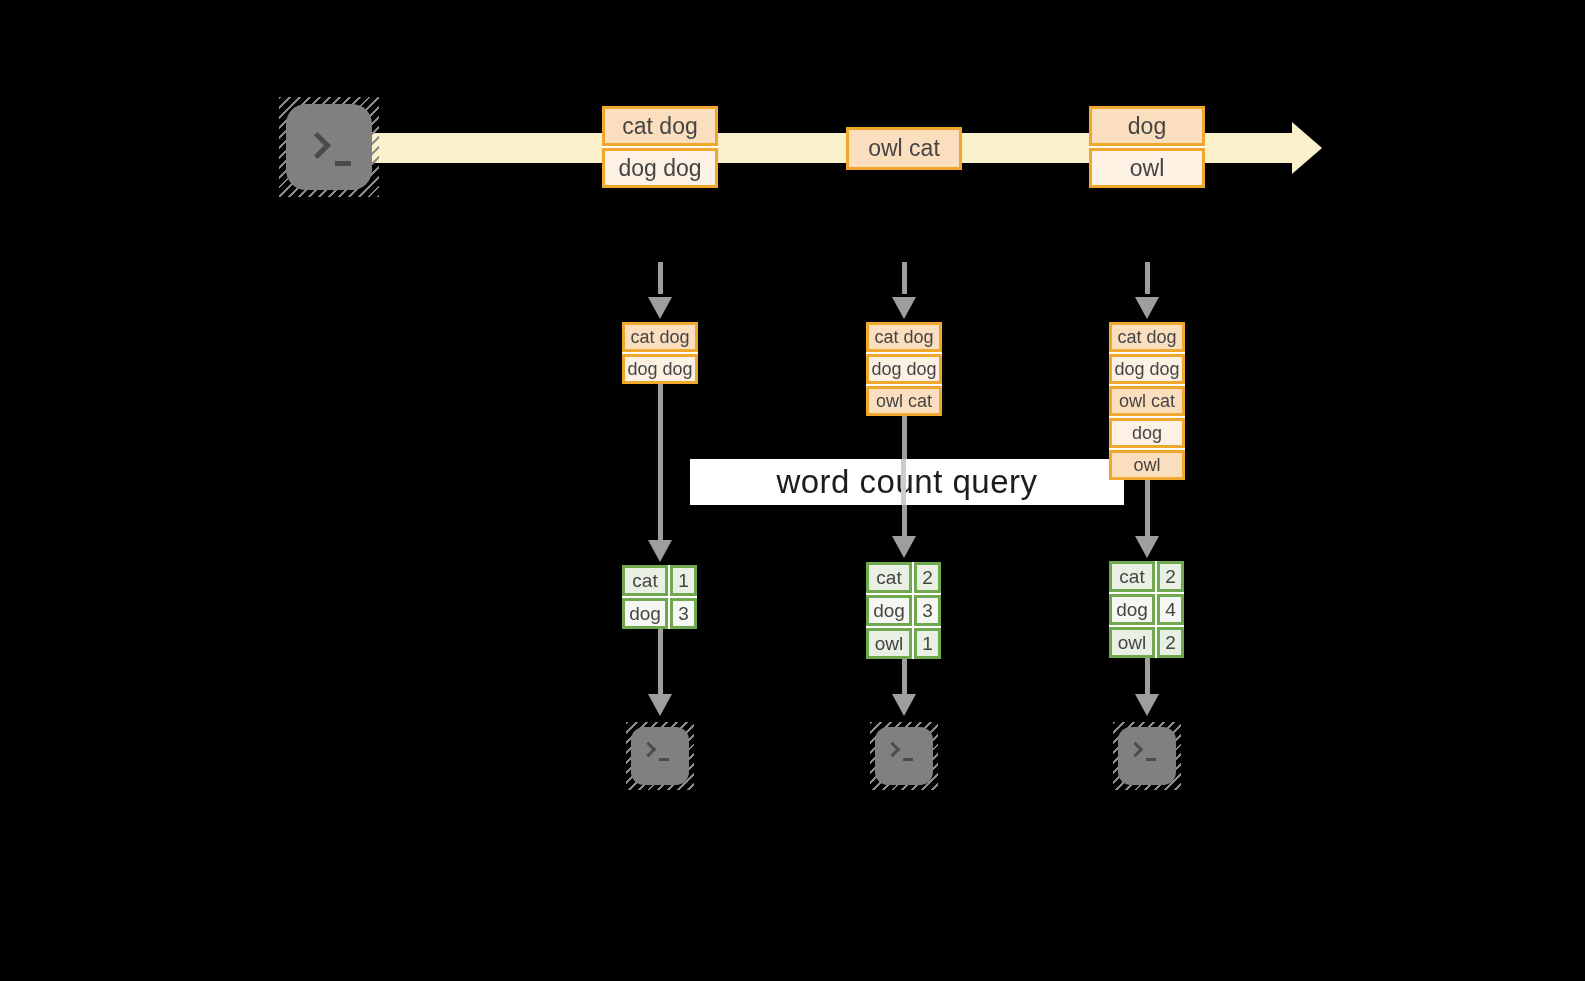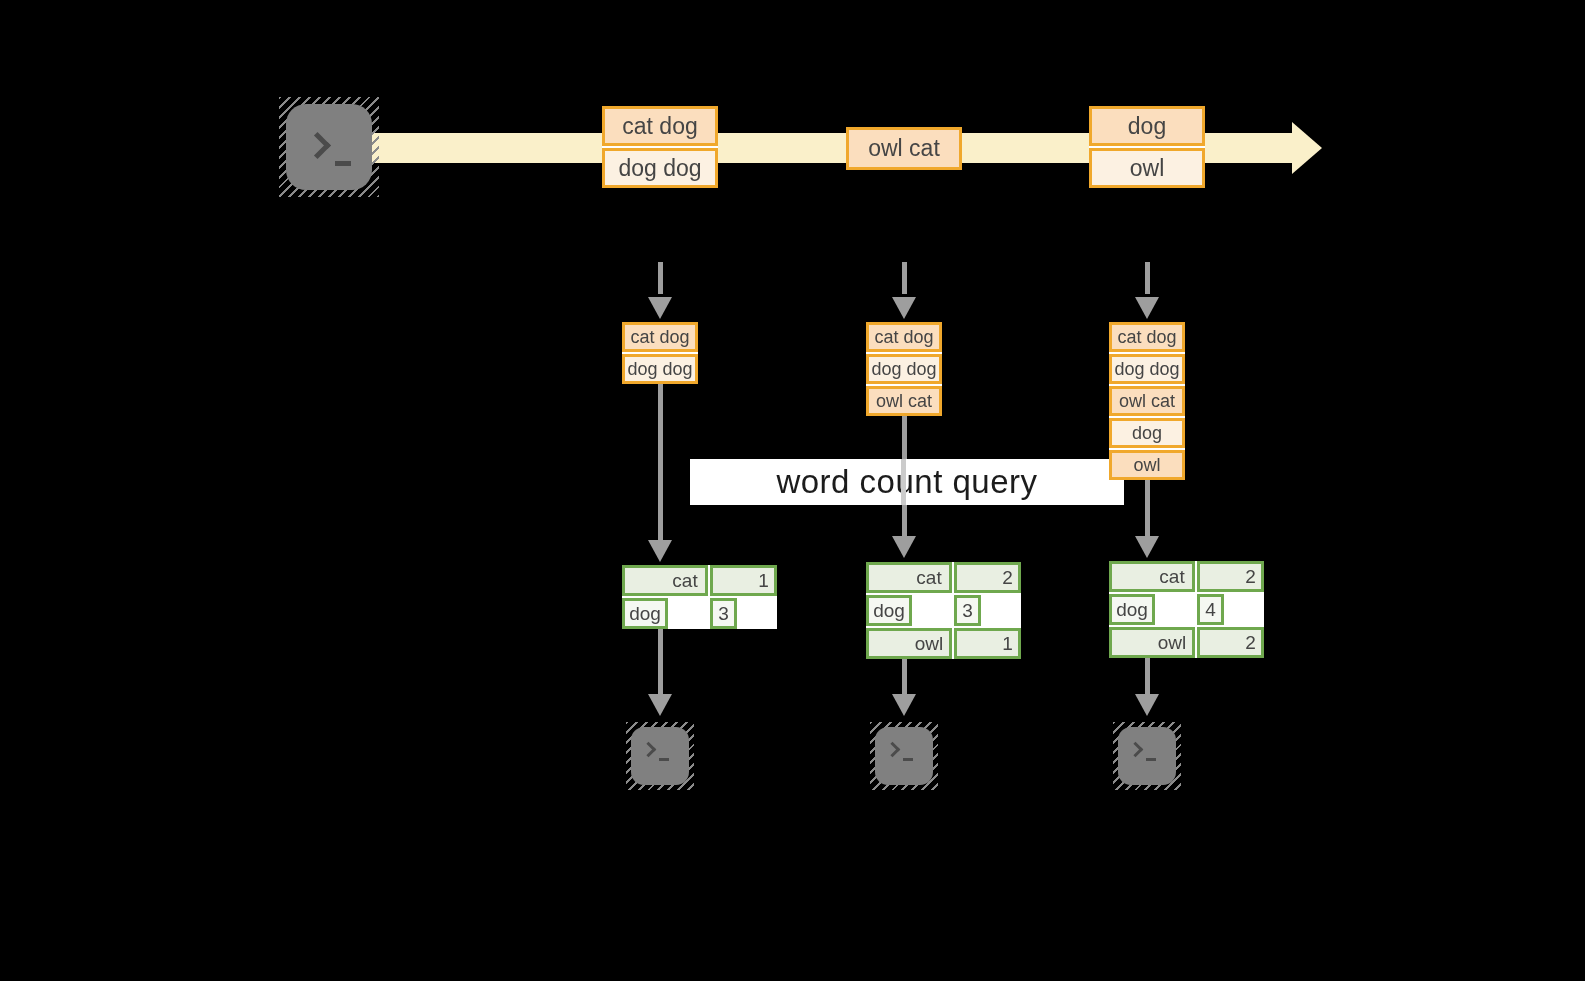--- a/index.html
+++ b/index.html
@@ -55,21 +55,21 @@
     grid-template-columns:auto auto;gap:2px;
     background:var(--gap-white);z-index:3;
   }
   .gtable .cell{
     border:3px solid var(--table-border);
     height:25px;display:flex;align-items:center;justify-content:center;
     font-size:19px;color:var(--text);
   }
   .gtable .word{width:40px;}
   .gtable .count{width:21px;}
-  .g-dark{background:var(--table-fill-dark);padding-left:40px;}
+  .g-dark{background:var(--table-fill-dark);}
   .g-light{background:var(--table-fill-light);}
   .gtable1{left:622px;top:565px;}
   .gtable2{left:866px;top:562px;}
   .gtable3{left:1109px;top:561px;}
 
   
   .vline{position:absolute;width:5px;background:var(--arrow);z-index:1;}
   .vhead{
     position:absolute;width:0;height:0;z-index:1;
     border-left:12px solid transparent;border-right:12px solid transparent;

